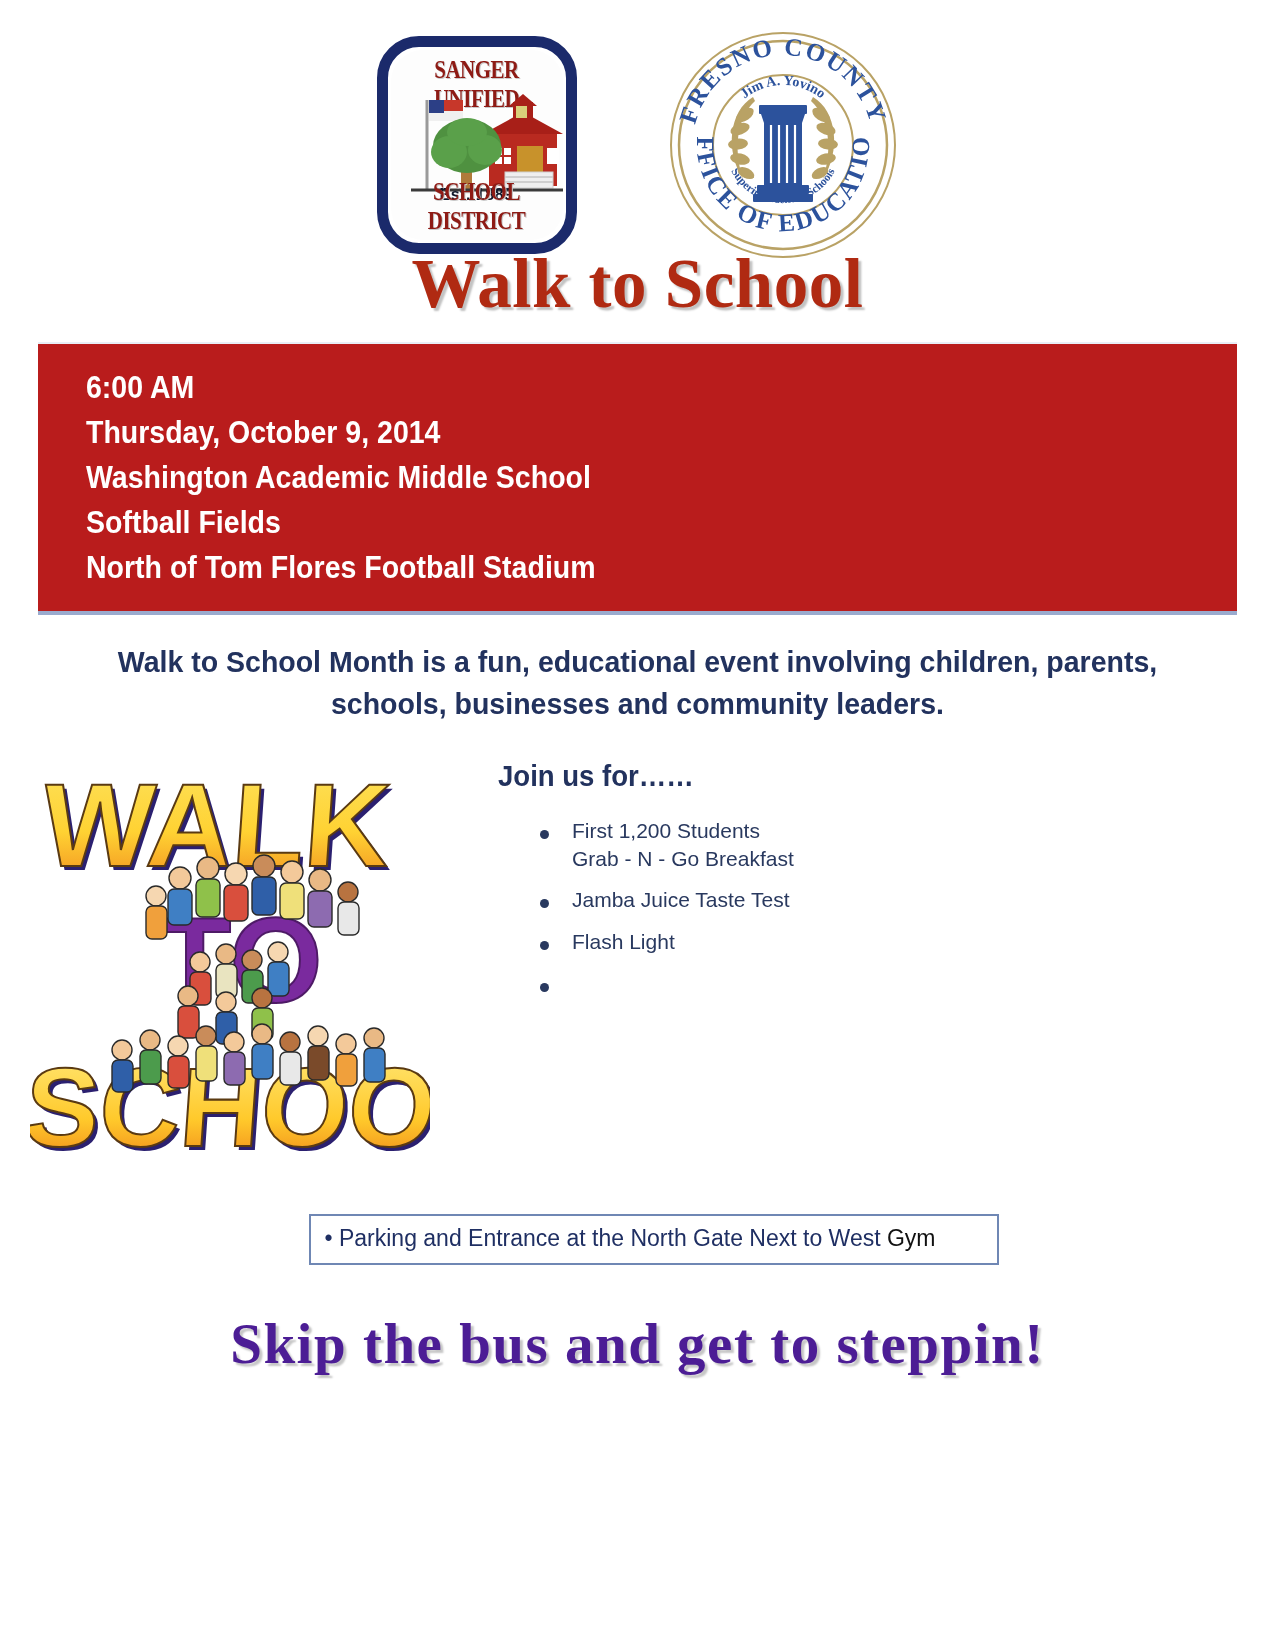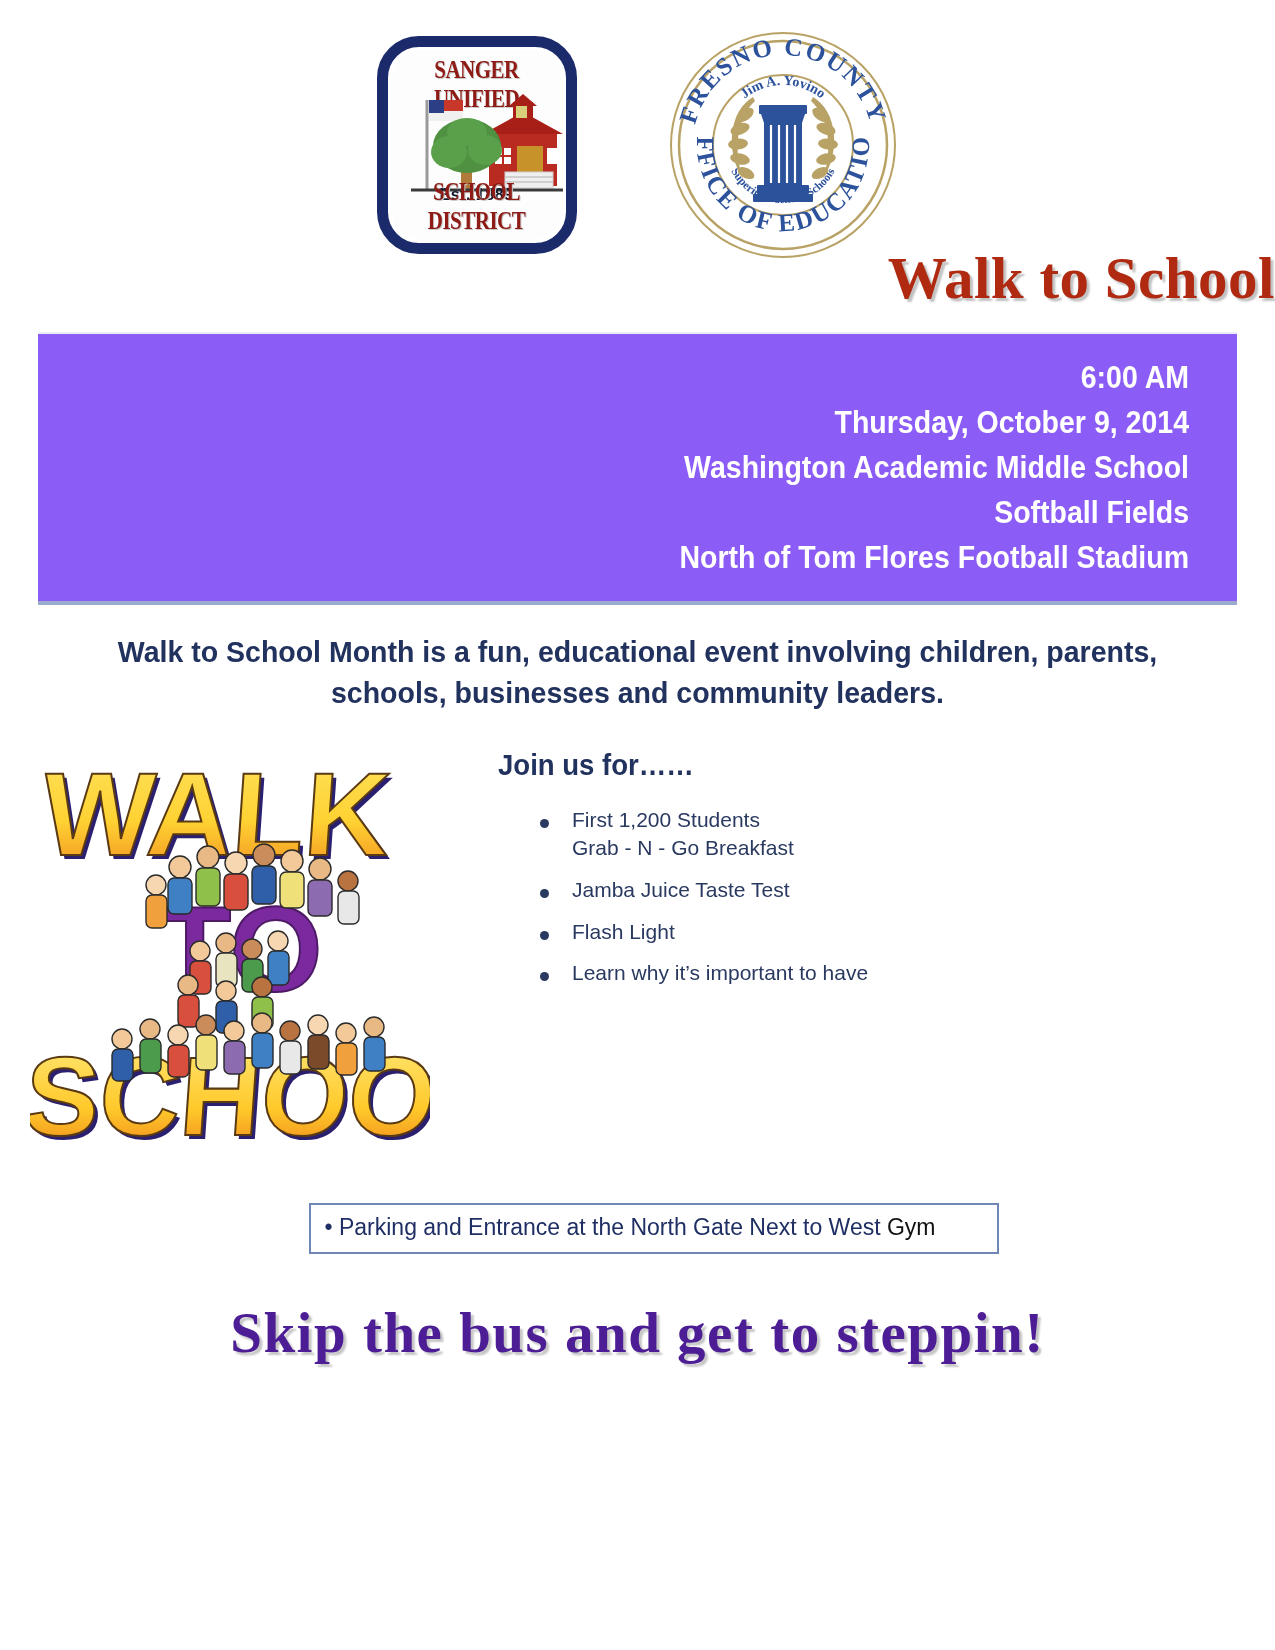--- a/index.html
+++ b/index.html
@@ -86,41 +86,41 @@
 
   
   .fresno-seal {
     width: 232px;
     height: 232px;
     position: relative;
   }
 
   
   .flyer-title {
-    text-align: right;
+    text-align: center;
     font-family: "Liberation Serif", serif;
     font-weight: bold;
-    font-size: 59px;
+    font-size: 69px;
     color: #b02a12;
     letter-spacing: 0.5px;
     text-shadow: 3px 3px 2px #c2c2c2;
     margin-top: 10px;
     line-height: 1.05;
   }
 
   
   .event-box-wrap {
     margin: 22px 38px 0 38px;
     border-bottom: 4px solid #9aabce;
     border-top: 2px solid #e9edf5;
   }
   .event-box {
-    background: #8b5cf6;
+    background: #b91c1c;
     padding: 22px 0 20px 0;
-    text-align: right;
+    text-align: left;
   }
   .event-line {
     color: #ffffff;
     font-weight: bold;
     font-size: 31px;
     line-height: 1.45;
     font-stretch: condensed;
     transform: scaleX(0.92);
   }
 
@@ -492,21 +492,20 @@
       <li>
         <span class="dot"></span>
         <span>Jamba Juice Taste Test</span>
       </li>
       <li>
         <span class="dot"></span>
         <span>Flash Light</span>
       </li>
       <li>
         <span class="dot"></span>
-        <span>Learn why it’s important to have</span>
       </li>
     </ul>
   </div>
 </div>
 
 <div class="parking-wrap">
   <div class="parking-box">
     <div class="parking-text"><span>•</span><span> Parking and Entrance at the North Gate Next to West </span><span class="gym">Gym</span></div>
   </div>
 </div>

